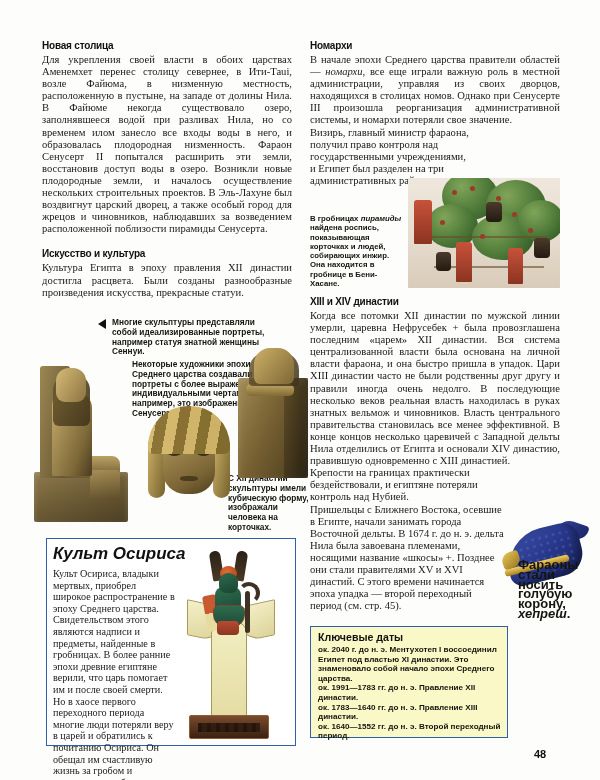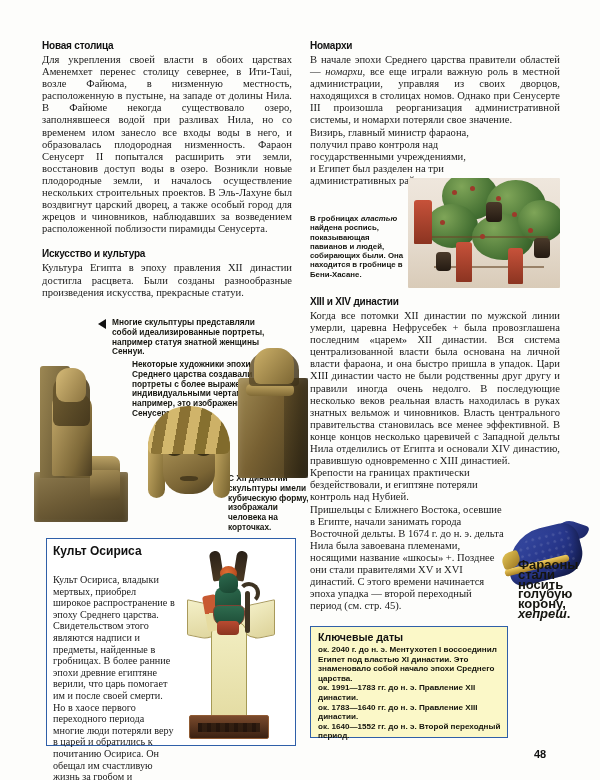--- a/index.html
+++ b/index.html
@@ -219,24 +219,25 @@
     left: 46px;
     top: 538px;
     width: 250px;
     height: 208px;
     border: 1.6px solid #2f5fa8;
     background: #ffffff;
     box-sizing: border-box;
   }
   #box-osiris h3 {
     font-family: "Liberation Sans", sans-serif;
-    font-size: 12px;
-    font-weight: bold;
-    margin: 5px 0 16px 6px;
+    font-size: 17px;
+    font-weight: bold;
+    margin: 5px 0 4px 6px;
     color: #111;
+    font-style: italic;
   }
   #box-osiris p {
     margin: 0 0 0 6px;
     width: 122px;
     font-size: 10.2px;
     line-height: 11.6px;
     text-align: left;
     font-family: "Liberation Serif", serif;
   }
 
@@ -545,21 +546,21 @@
   </div>
 
   <div id="bottom-rule"></div>
 
   <div class="col" id="col-right">
     <h2 class="heading">Номархи</h2>
     <p class="body"><span>В начале эпохи Среднего царства правители областей — </span><span class="it">номархи</span><span>, все еще играли важную роль в местной администрации, управляя из своих дворцов, находящихся в столицах номов. Однако при Сенусерте III произошла реорганизация административной системы, и номархи потеряли свое значение.</span></p>
     <p class="body ragged" style="width:160px;">Визирь, главный министр фараона, получил право контроля над государственными учреждениями, и Египет был разделен на три административных района.</p>
   </div>
 
-  <div class="cap-fresco"><span>В гробницах </span><span class="it">властью</span><span> найдена роспись, показывающая павианов и людей, собирающих были. Она находится в гробнице в Бени-Хасане.</span></div>
+  <div class="cap-fresco"><span>В гробницах </span><span class="it">пирамиды</span><span> найдена роспись, показывающая корточках и людей, собирающих инжир. Она находится в гробнице в Бени-Хасане.</span></div>
 
   <div id="art-fresco">
     <div class="tree" style="left:34px; top:-6px; width:56px; height:48px;"></div>
     <div class="tree" style="left:78px; top:2px; width:60px; height:52px;"></div>
     <div class="tree" style="left:18px; top:26px; width:52px; height:44px;"></div>
     <div class="tree" style="left:64px; top:36px; width:62px; height:46px;"></div>
     <div class="tree" style="left:110px; top:22px; width:46px; height:42px;"></div>
     <div class="branchline" style="left:20px; top:58px; width:120px;"></div>
     <div class="branchline" style="left:26px; top:88px; width:110px;"></div>
 

